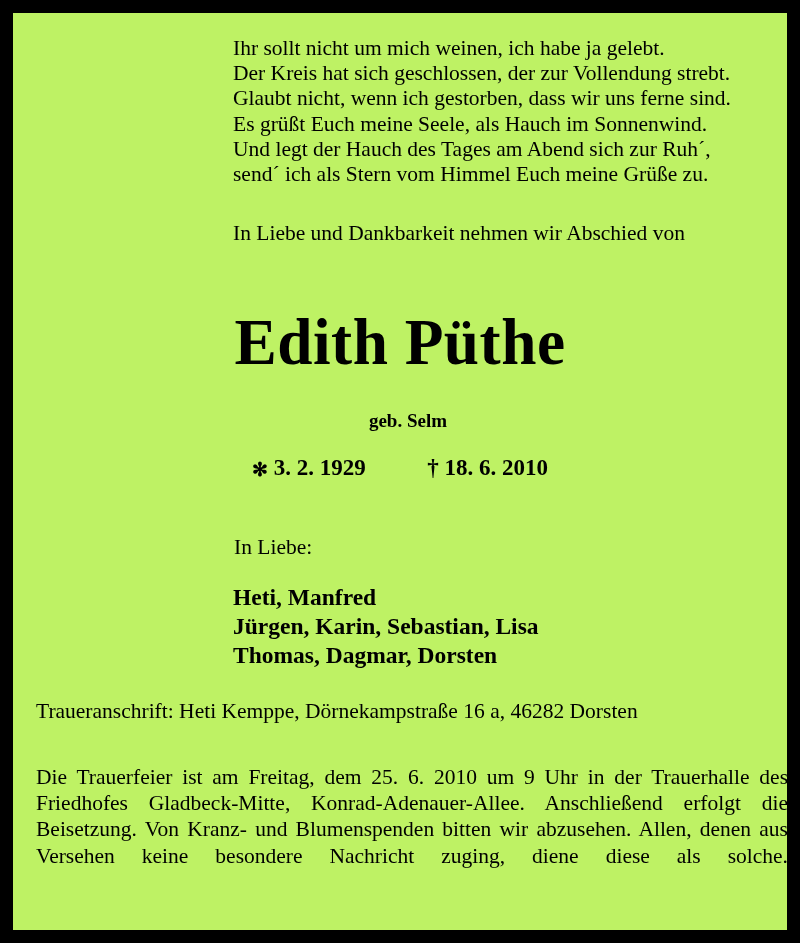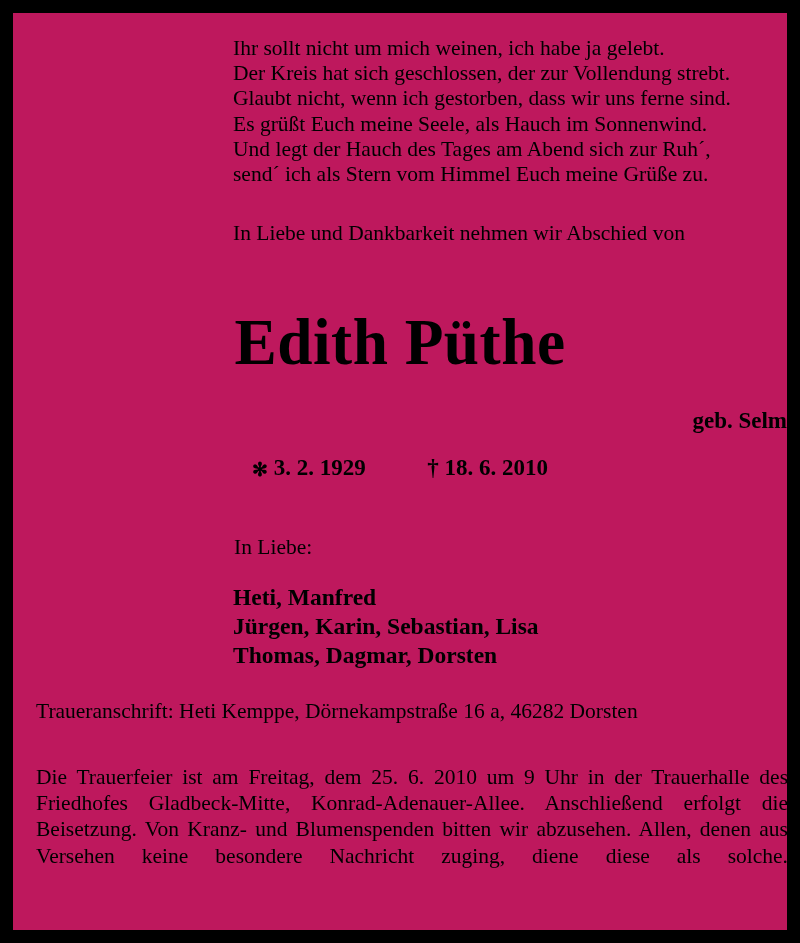--- a/index.html
+++ b/index.html
@@ -20,21 +20,21 @@
     background: #000000;
     padding: 13px;
     overflow: hidden;
   }
 
   .notice-inner {
     position: relative;
     width: 100%;
     height: 100%;
     box-sizing: border-box;
-    background: #be185d;
+    background: #bef264;
   }
 
   
   .poem {
     position: absolute;
     left: 220px;
     top: 23px;
     font-size: 21.5px;
     line-height: 25.2px;
     white-space: nowrap;
@@ -66,22 +66,22 @@
     letter-spacing: 0.5px;
     transform: scaleX(0.96);
   }
 
   
   .maiden {
     position: absolute;
     left: 0;
     right: 0;
     top: 394px;
-    text-align: right;
-    font-size: 23px;
+    text-align: center;
+    font-size: 19px;
     line-height: 28px;
     font-weight: bold;
     padding-left: 16px;
   }
 
   
   .dates {
     position: absolute;
     left: 0;
     right: 0;

